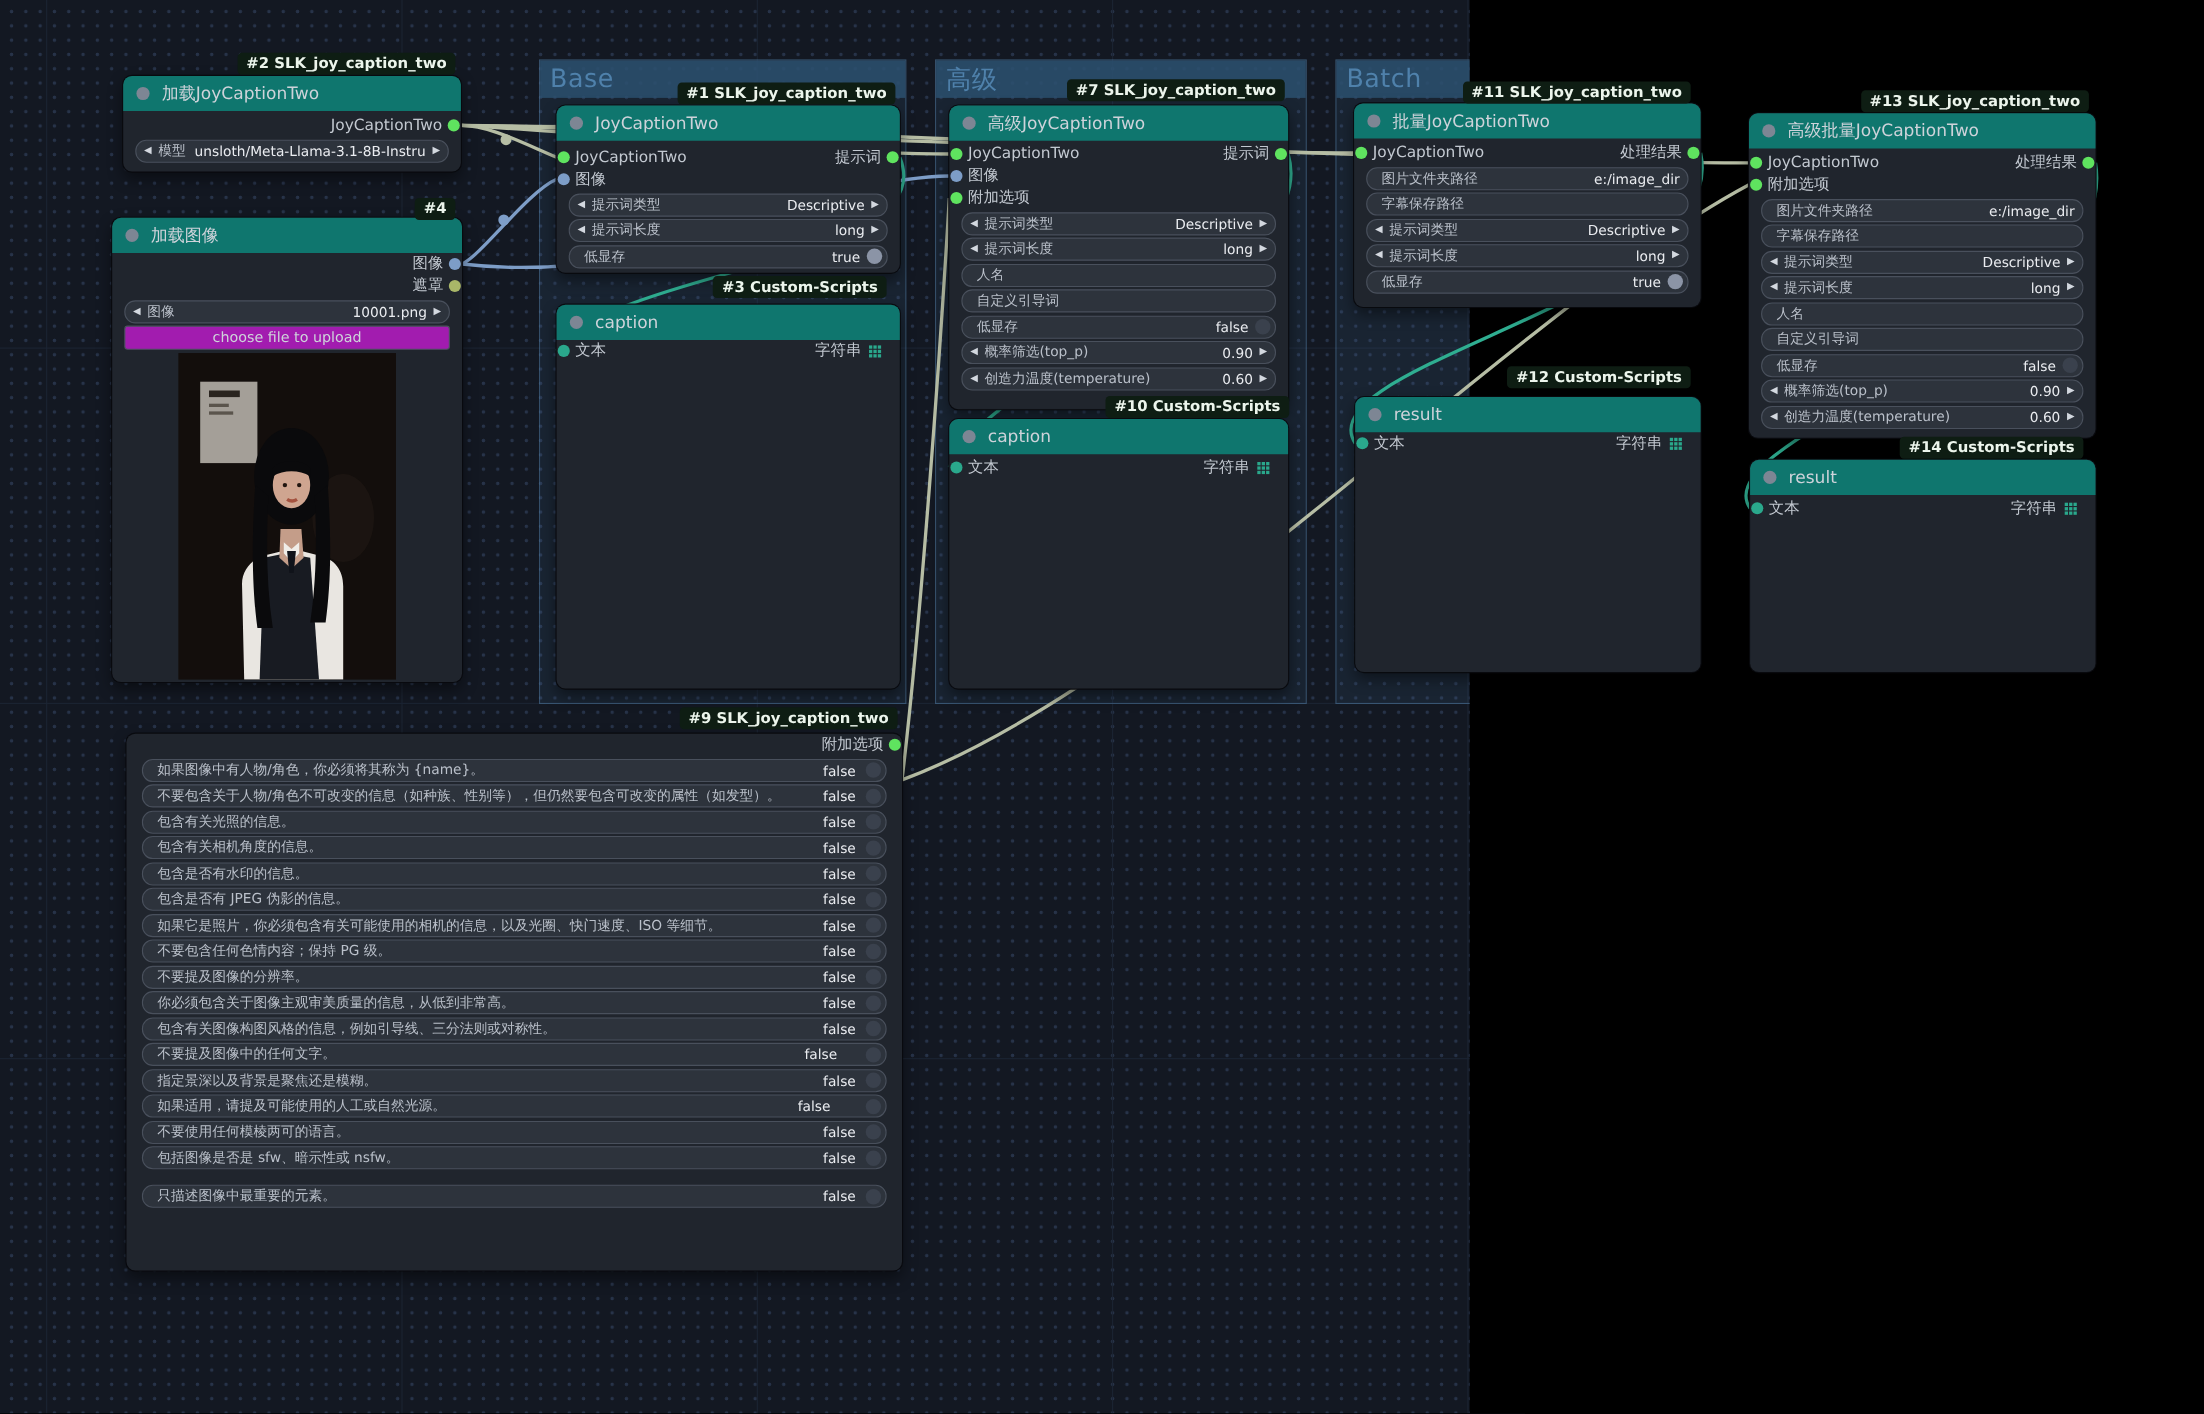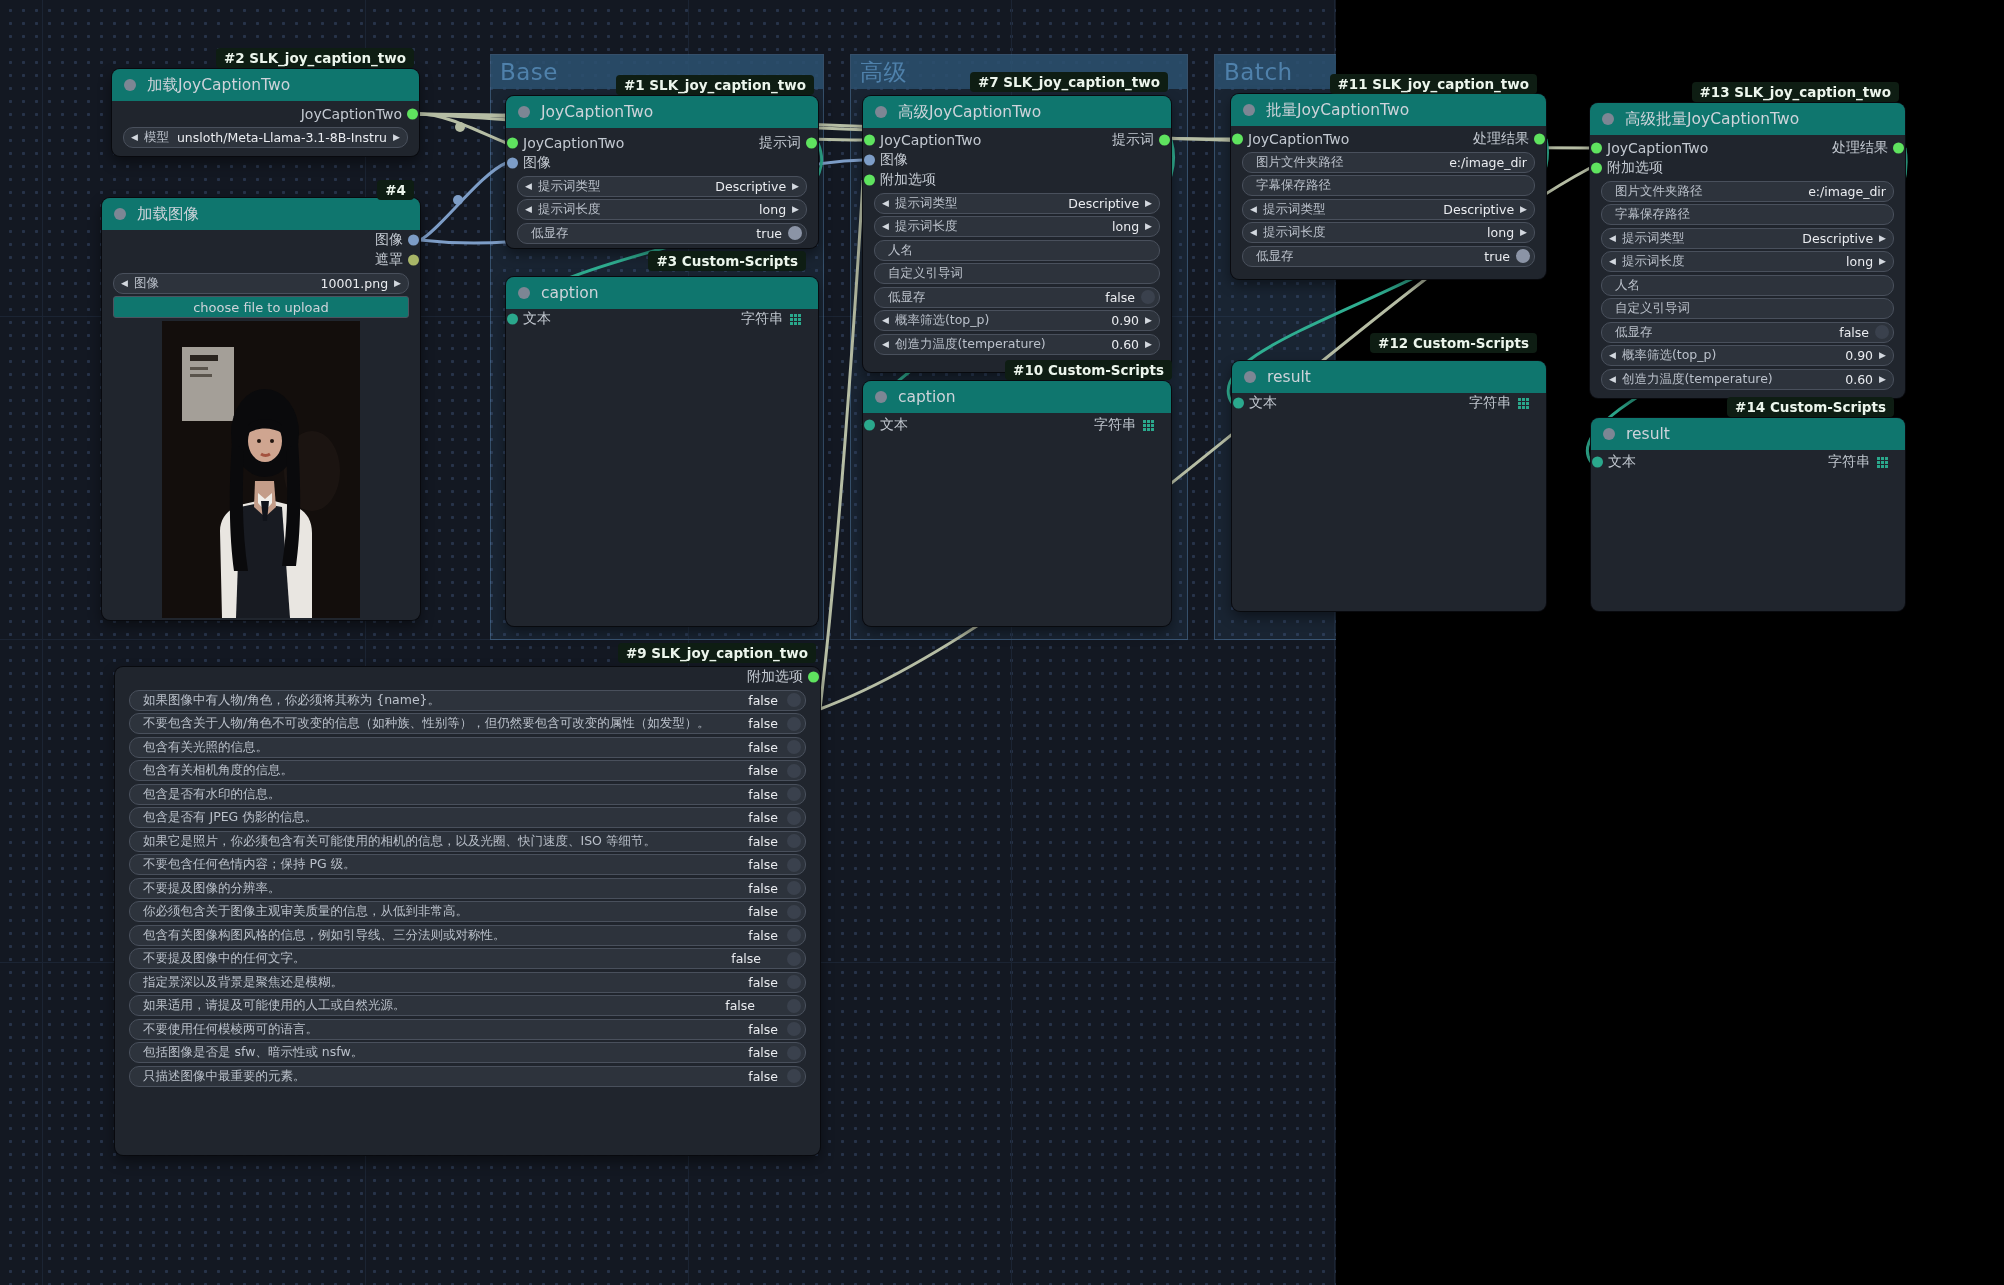--- a/index.html
+++ b/index.html
@@ -37,21 +37,21 @@
   .widget{height:19px;margin:2.5px 11px;background:#2d333c;border:1px solid #49505c;border-radius:10px;
     display:flex;align-items:center;padding:0 7px;font-size:12.5px;color:#bac0ca;gap:6px;}
   .widget .arr{font-size:9px;color:#d3d8df;flex:none;line-height:1;}
   .widget .wvalue{margin-left:auto;color:#eaecf0;white-space:nowrap;}
   .widget .wlabel{white-space:nowrap;overflow:hidden;text-overflow:ellipsis;}
   .widget.noarrow{padding-left:13px;}
   .widget .wvalue.inline{margin-left:2px;color:#eaecf0;overflow:hidden;white-space:nowrap;}
   .knob{width:14px;height:14px;border-radius:50%;flex:none;margin-right:-3px;}
   .knob.on{background:#8b94a6}
   .knob.off{background:#3a414d}
-  .upload-btn{height:20px;margin:2px 11px;background:#0f766e;border:1px solid #4c535f;border-radius:3px;
+  .upload-btn{height:20px;margin:2px 11px;background:#a21caf;border:1px solid #4c535f;border-radius:3px;
     display:flex;align-items:center;justify-content:center;font-size:13px;color:#ced3da;cursor:pointer;}
   .badge{position:absolute;background:#0e1d13;color:#ecf5ec;font-size:13.5px;font-weight:bold;
     padding:2px 8px;border-radius:4px;z-index:4;white-space:nowrap;}
   .type-wrap{display:flex;align-items:center;gap:7px;}
   .grid-icon{display:inline-grid;grid-template-columns:repeat(3,3px);grid-auto-rows:3px;gap:1px;}
   .grid-icon i{background:#2aa88c;display:block;}
   .img-preview{position:absolute;left:60px;top:123px;width:198px;height:297px;overflow:hidden;}
   .opt-row .wvalue{margin-right:3px;}
 </style>
 </head>
@@ -577,20 +577,20 @@
     <div class="widget noarrow opt-row" style="margin:2.5px 14px;">
       <span class="wlabel">不要使用任何模棱两可的语言。</span>
       <span class="wvalue">false</span>
       <span class="knob off"></span>
     </div>
     <div class="widget noarrow opt-row" style="margin:2.5px 14px;">
       <span class="wlabel">包括图像是否是 sfw、暗示性或 nsfw。</span>
       <span class="wvalue">false</span>
       <span class="knob off"></span>
     </div>
-    <div class="widget noarrow opt-row" style="margin:2px 14px;">
+    <div class="widget noarrow opt-row" style="margin:14px 14px;">
       <span class="wlabel">只描述图像中最重要的元素。</span>
       <span class="wvalue">false</span>
       <span class="knob off"></span>
     </div>
   </div>
 
 </div>
 
 </body></html>

